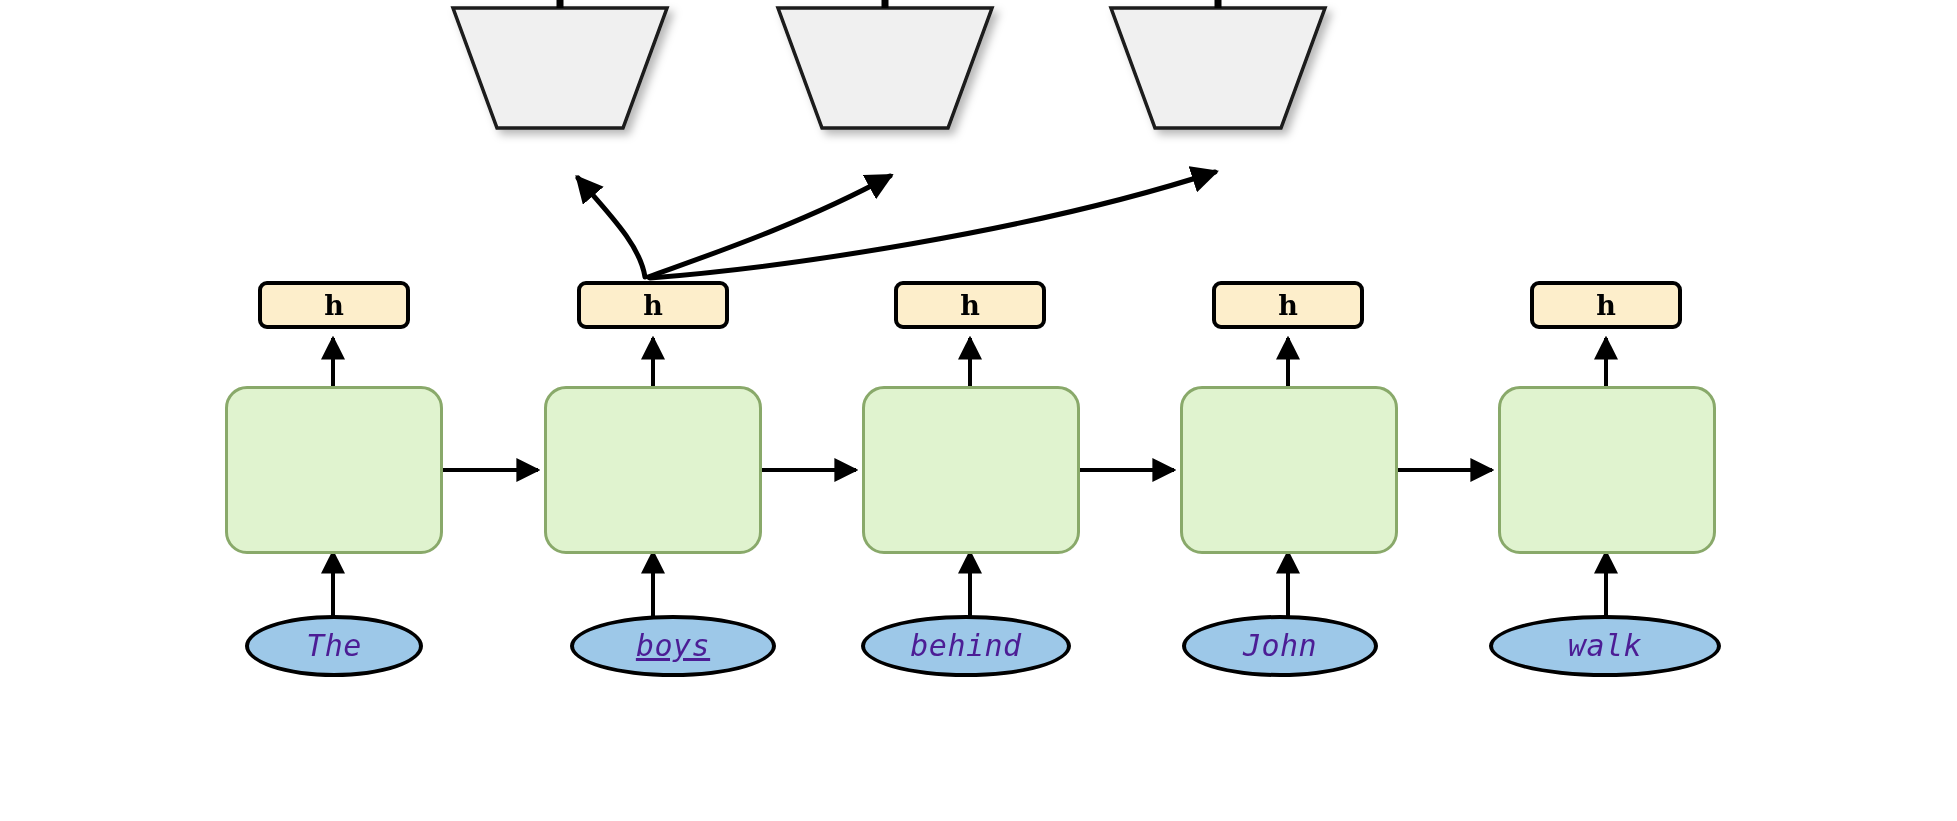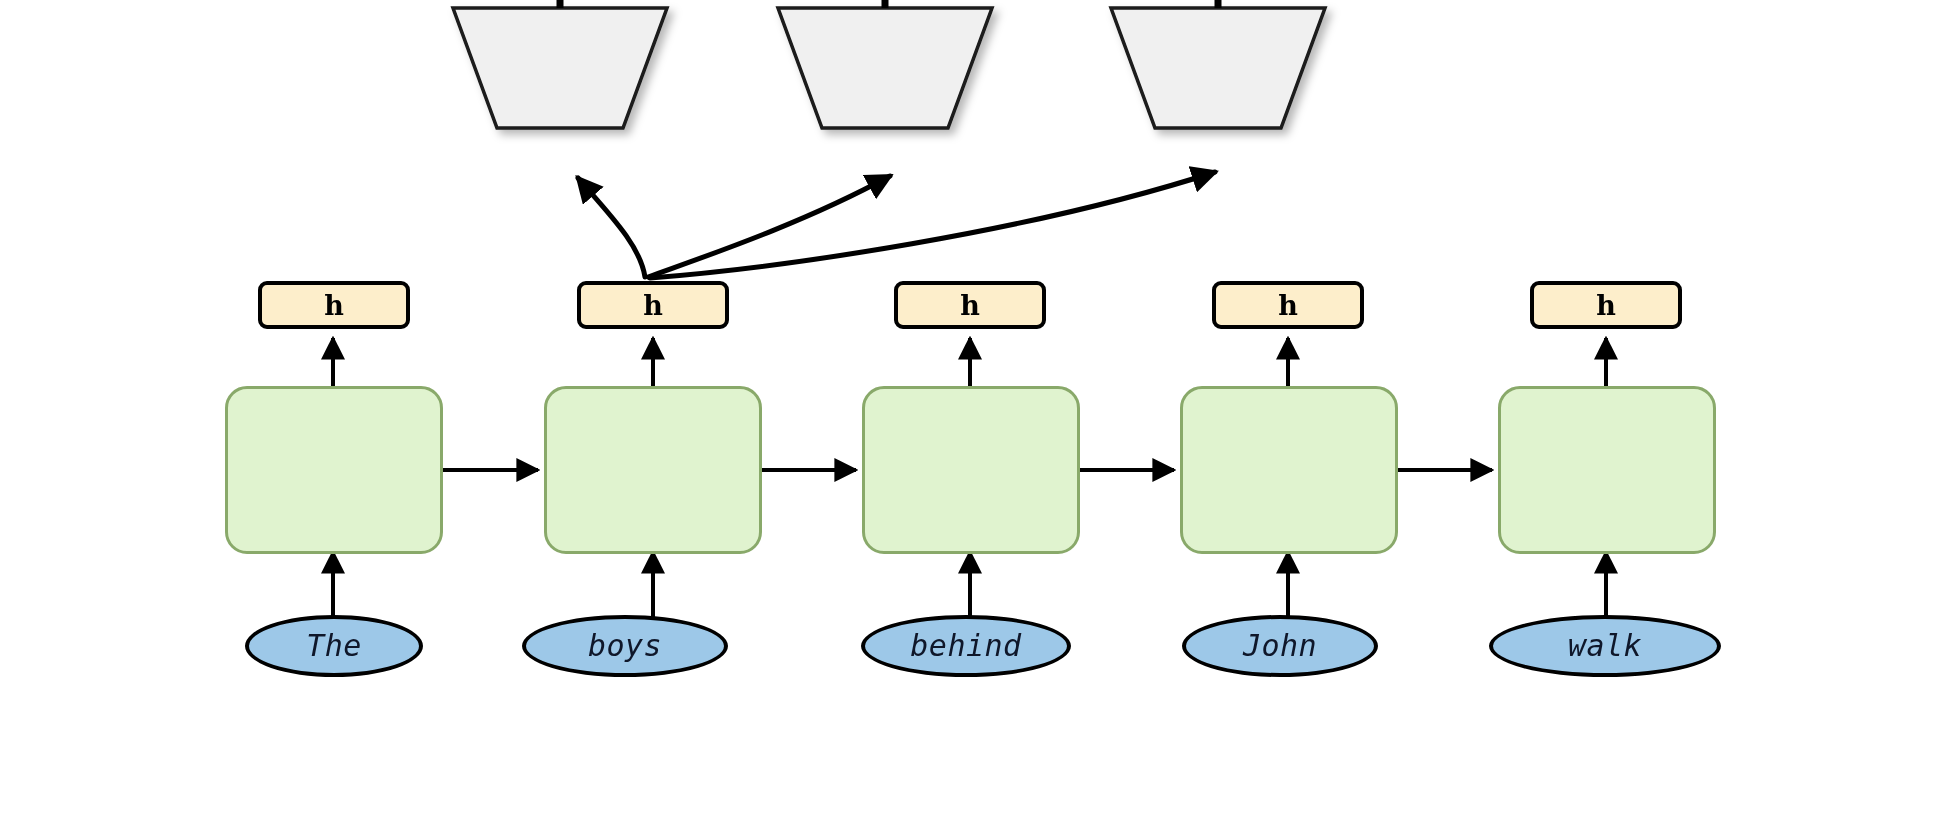--- a/index.html
+++ b/index.html
@@ -56,21 +56,21 @@
     box-sizing: border-box;
     background: #9dc8e8;
     border: 4px solid #000000;
     border-radius: 50%;
     display: flex;
     align-items: center;
     justify-content: center;
     font-family: "DejaVu Sans Mono", "Liberation Mono", monospace;
     font-style: italic;
     font-size: 30px;
-    color: #0f172a;
+    color: #4c1d95;
     line-height: 1;
     letter-spacing: 0.5px;
   }
   
   .trapezoid {
     position: absolute;
   }
   .trapezoid svg {
     display: block;
     overflow: visible;
@@ -168,21 +168,21 @@
   <div class="h-box" style="left:1530px; top:281px; width:152px; height:48px;">h</div>
 
   <div class="rnn-cell" style="left:225px; top:386px; width:218px; height:168px;"></div>
   <div class="rnn-cell" style="left:544px; top:386px; width:218px; height:168px;"></div>
   <div class="rnn-cell" style="left:862px; top:386px; width:218px; height:168px;"></div>
   <div class="rnn-cell" style="left:1180px; top:386px; width:218px; height:168px;"></div>
   <div class="rnn-cell" style="left:1498px; top:386px; width:218px; height:168px;"></div>
 
   <div class="token-ellipse" style="left:245px; top:615px; width:178px; height:62px;">The</div>
 
-  <div class="token-ellipse" style="left:522px; top:615px; width:206px; height:62px;">boys</div>
+  <div class="token-ellipse" style="left:570px; top:615px; width:206px; height:62px;text-decoration:underline;">boys</div>
 
   <div class="token-ellipse" style="left:1182px; top:615px; width:196px; height:62px;">John</div>
 
   <div class="token-ellipse" style="left:861px; top:615px; width:210px; height:62px;">behind</div>
 
   <div class="token-ellipse" style="left:1489px; top:615px; width:232px; height:62px;">walk</div>
 
 </div>
 
 </body></html>

